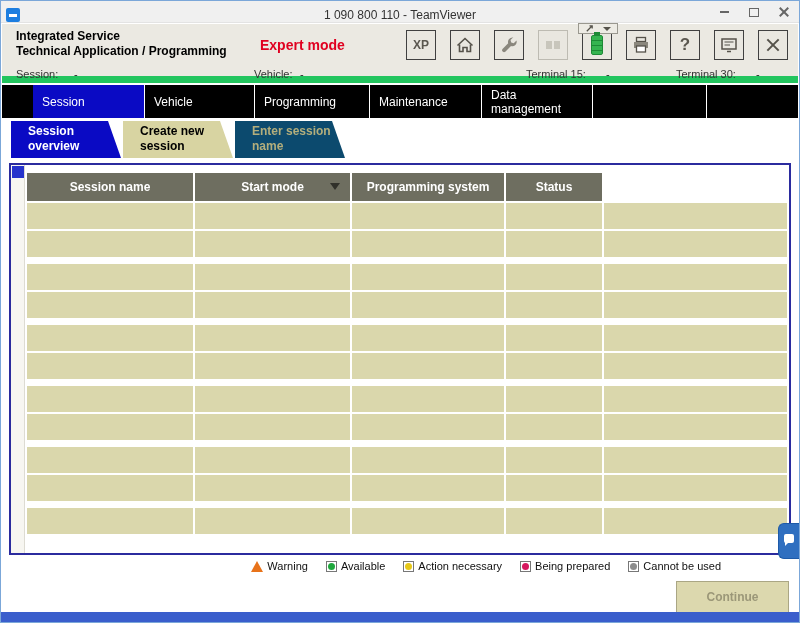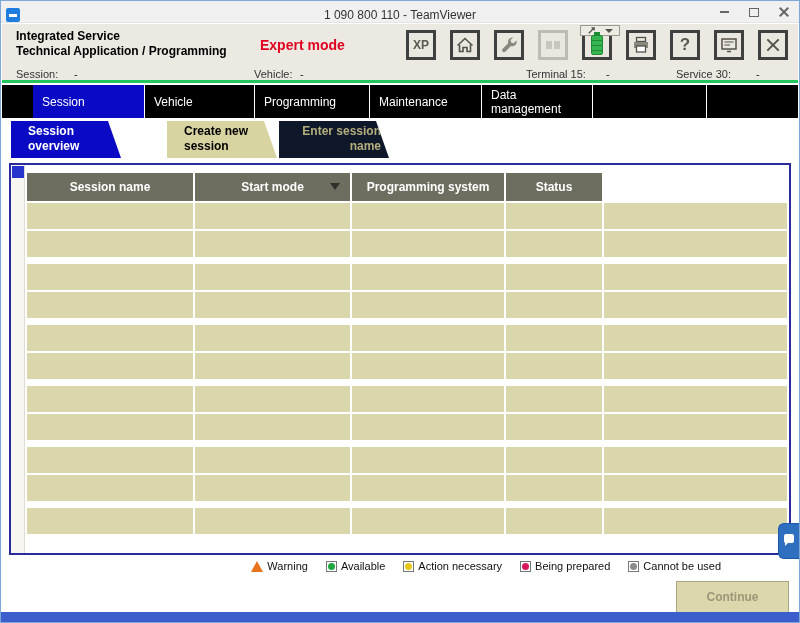--- a/index.html
+++ b/index.html
@@ -19,54 +19,54 @@
   .x-shape{position:relative;width:12px;height:12px;display:block;}
   .x-shape::before,.x-shape::after{content:"";position:absolute;left:5px;top:0;width:2px;height:12px;background:#666;}
   .x-shape::before{transform:rotate(45deg);}
   .x-shape::after{transform:rotate(-45deg);}
 
   
   .appheader{position:absolute;left:1px;right:1px;top:23px;height:42px;background:#ebe9e2;}
   .app-title{position:absolute;left:14px;top:5px;font-size:12px;font-weight:bold;color:#000;line-height:15px;}
   .mode{position:absolute;left:258px;top:13px;font-size:14px;font-weight:bold;color:#e00020;}
   .toolbar{position:absolute;right:10px;top:6px;display:flex;gap:14px;}
-  .tool{width:30px;height:30px;background:#e9e7e0;border:3px solid #404040;display:flex;align-items:center;justify-content:center;font-size:12px;font-weight:bold;color:#5a574f;position:relative;}
+  .tool{width:30px;height:30px;background:#e9e7e0;border:1px solid #404040;display:flex;align-items:center;justify-content:center;font-size:12px;font-weight:bold;color:#5a574f;position:relative;}
   .tool.disabled{border-color:#bdbbb2;color:#bdbbb2;}
   .tool .big{font-size:17px;}
   .x-big{position:relative;width:16px;height:16px;display:block;}
   .x-big::before,.x-big::after{content:"";position:absolute;left:7px;top:0;width:2px;height:16px;background:#55524a;}
   .x-big::before{transform:rotate(45deg);}
   .x-big::after{transform:rotate(-45deg);}
   .ministrip{position:absolute;top:-8px;left:-5px;width:40px;height:11px;background:#edebe4;border:1px solid #9a988f;display:flex;align-items:center;justify-content:space-around;padding:0 2px;}
   .chev{width:0;height:0;border-left:4px solid transparent;border-right:4px solid transparent;border-top:4px solid #55524a;}
   .battery{width:12px;height:20px;background:repeating-linear-gradient(#35b450,#35b450 4px,#1d8a36 4px,#1d8a36 5px);border:1px solid #1d8a36;border-radius:2px;position:relative;}
   .battery::before{content:"";position:absolute;top:-4px;left:2px;width:6px;height:3px;background:#1d8a36;}
 
   
-  .statusrow{position:absolute;left:1px;right:1px;top:65px;height:17px;background:#ebe9e2;border-bottom:3px solid #22c55e;font-size:11px;color:#222;}
+  .statusrow{position:absolute;left:1px;right:1px;top:65px;height:17px;background:#ebe9e2;border-bottom:7px solid #22c55e;font-size:11px;color:#222;}
   .statusrow span{position:absolute;top:2px;}
   .s-lab{font-weight:normal;color:#333;}
   .sess-l{left:14px;}  .sess-v{left:72px;}
   .veh-l{left:252px;}  .veh-v{left:298px;}
   .t15-l{left:524px;}  .t15-v{left:604px;}
   .t30-l{left:674px;}  .t30-v{left:754px;}
 
   
   .maintabs{position:absolute;left:1px;right:1px;top:84px;height:33px;background:#000;display:flex;}
   .mtab{border-right:1px solid #fff;color:#fff;font-size:12px;display:flex;align-items:center;padding-left:9px;cursor:default;}
   .mtab span{display:inline-block;max-width:86px;line-height:14px;}
   .mtab.active{background:#0a0ac4;margin-left:31px;}
   .mt0{width:112px;} .mt1{width:115px;} .mt2{width:110px;} .mt3{width:112px;} .mt4{width:111px;} .mt5{width:114px;} .mt6{flex:1;border-right:none;}
 
   
   .subtabs{position:absolute;left:10px;top:120px;height:37px;display:flex;gap:2px;}
   .stab{width:110px;padding:3px 8px 0 17px;font-size:12px;font-weight:bold;line-height:15px;clip-path:polygon(0 0,calc(100% - 13px) 0,100% 100%,0 100%);cursor:default;}
   .stab.active{background:#0a0ac4;color:#fff;}
-  .stab.enabled{background:#d8d4a2;color:#000;margin-left:44px;}
-  .stab.disabled{background:#0f172a;color:#b3ae7c;text-align:right;}
+  .stab.enabled{background:#d8d4a2;color:#000;}
+  .stab.disabled{background:#0c4a6e;color:#b3ae7c;}
 
   
   .content{position:absolute;left:8px;right:8px;top:162px;height:392px;border:2px solid #2b2b9e;background:#fff;}
   .vscroll{position:absolute;left:0;top:0;width:14px;bottom:0;background:#f7f6f1;border-right:1px solid #dddbd2;}
   .vscroll-btn{position:absolute;left:1px;top:1px;width:12px;height:12px;background:#2633cc;}
   .table{position:absolute;left:16px;top:8px;right:2px;bottom:2px;}
   .thead,.trow{display:grid;grid-template-columns:166px 155px 152px 96px 1fr;column-gap:2px;}
   .thead{height:28px;border-radius:12px;}
   .th{background:#6e6e60;color:#fff;font-size:12px;font-weight:bold;display:flex;align-items:center;justify-content:center;position:relative;cursor:default;}
   .sort-arrow{position:absolute;right:10px;top:10px;width:0;height:0;border-left:5px solid transparent;border-right:5px solid transparent;border-top:7px solid #30302a;}
@@ -170,21 +170,21 @@
     </div>
   </div>
 
   <div class="statusrow">
     <span class="s-lab sess-l">Session:</span>
     <span class="sess-v">-</span>
     <span class="s-lab veh-l">Vehicle:</span>
     <span class="veh-v">-</span>
     <span class="s-lab t15-l">Terminal 15:</span>
     <span class="t15-v">-</span>
-    <span class="s-lab t30-l">Service 30:</span>
+    <span class="s-lab t30-l">Terminal 30:</span>
     <span class="t30-v">-</span>
   </div>
 
   <div class="maintabs">
     <div class="mtab mt0 active">
         <span>Session</span>
       </div>
     <div class="mtab mt2">
         <span>Vehicle</span>
       </div>

